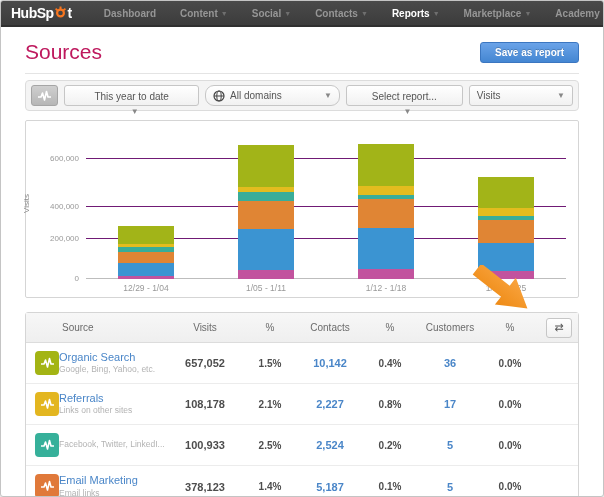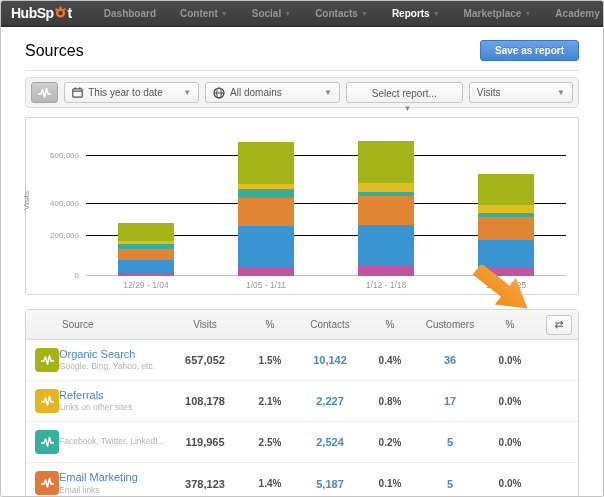--- a/index.html
+++ b/index.html
@@ -11,38 +11,38 @@
   #logo { color:#fff; font-size:14px; font-weight:bold; letter-spacing:-0.5px; display:flex; align-items:center; cursor:pointer; }
   #logo svg { margin:0 0.5px 2px 0.5px; }
   #nav-items { display:flex; align-items:center; margin-left:32px; gap:24px; flex:1; }
   .nav-item { font-size:10px; font-weight:bold; color:#969696; cursor:pointer; display:flex; align-items:center; gap:3px; }
   .nav-item.active { color:#ffffff; }
   .nav-caret { font-size:7px; color:#6f6f6f; }
 
   
   #content { padding:0 24px; }
   #title-row { display:flex; justify-content:space-between; align-items:center; margin-top:13px; }
-  #page-title { font-size:16px; color:#000000; }
+  #page-title { font-size:21px; color:#be185d; }
   #save-btn { background:linear-gradient(#6aa3e8,#4486d2); border:1px solid #3b76c0; border-radius:3px; color:#fff; font-size:10px; font-weight:bold; padding:4px 14px; cursor:pointer; text-shadow:0 -1px 0 rgba(0,0,0,.2); }
   #title-rule { border:none; border-top:1px solid #e4e4e4; margin-top:9px; }
 
   
   #filter-bar { margin-top:6px; background:#f4f4f4; border:1px solid #dcdcdc; border-radius:4px; padding:4px 5px; display:flex; align-items:center; gap:6px; }
   .btn { background:linear-gradient(#ffffff,#f1f1f1); border:1px solid #c6c6c6; border-radius:3px; height:21px; display:flex; align-items:center; font-size:10px; color:#555; cursor:pointer; }
   #chart-type-btn { width:30px; justify-content:center; background:linear-gradient(#cfcfcf,#b6b6b6); border-color:#a5a5a5; }
   .dropdown { padding:0 7px; gap:5px; }
   .dd-label { flex:1; white-space:nowrap; }
   .dd-caret { font-size:8px; color:#888; margin-left:6px; }
-  .dd-date { width:148px; } .dd-domain { width:148px; } .dd-report { width:128px;flex-direction:column; } .dd-metric { width:114px; }
+  .dd-date { width:148px;flex-direction:column; } .dd-domain { width:148px;border-radius:9px; } .dd-report { width:128px;flex-direction:column; } .dd-metric { width:114px; }
 
   
   #chart-panel { margin-top:9px; border:1px solid #d5d5d5; border-radius:2px; height:178px; position:relative; background:#fff; }
   #ylabel { position:absolute; left:-9px; top:78px; transform:rotate(-90deg); font-size:8px; color:#888; }
   #plot { position:absolute; left:60px; right:12px; top:18px; height:140px; }
-  .gridline { position:absolute; left:0; right:0; height:1px; background:#000000; }
+  .gridline { position:absolute; left:0; right:0; height:1px; background:#701a75; }
   .gridline.zero { background:#bdbdbd; }
   .ytick { position:absolute; right:100%; margin-right:7px; font-size:8px; color:#999; white-space:nowrap; transform:translateY(-4px); }
   #bars { position:absolute; inset:0; display:flex; align-items:flex-end; }
   .bar-slot { flex:1; display:flex; justify-content:center; }
   .bar { width:56px; display:flex; flex-direction:column-reverse; }
   .seg { width:100%; }
   #xlabels { position:absolute; left:60px; right:12px; top:162px; display:flex; }
   .xlabel { flex:1; text-align:center; font-size:8.5px; color:#999; }
 
   
@@ -286,21 +286,21 @@
         <div class="src-cell">
           <div class="src-icon" style="background-color: rgb(54, 176, 154);">
             <svg width="13" height="12" viewBox="0 0 13 12">
                 <polyline points="0.5,7 3,7 4.5,3 6.5,10 8.5,1.5 10,7 12.5,7" fill="none" stroke="#fff" stroke-width="1.6" stroke-linejoin="round" stroke-linecap="round"></polyline>
               </svg>
           </div>
           <div>
             <div class="src-desc">Facebook, Twitter, LinkedI...</div>
           </div>
         </div>
-        <div class="num">119,965</div>
+        <div class="num">100,933</div>
         <div class="pct">2.5%</div>
         <div class="num link">2,524</div>
         <div class="pct">0.2%</div>
         <div class="num link">5</div>
         <div class="pct">0.0%</div>
         <div></div>
       </div>
 
       <div class="trow tgrid">
         <div class="src-cell">

